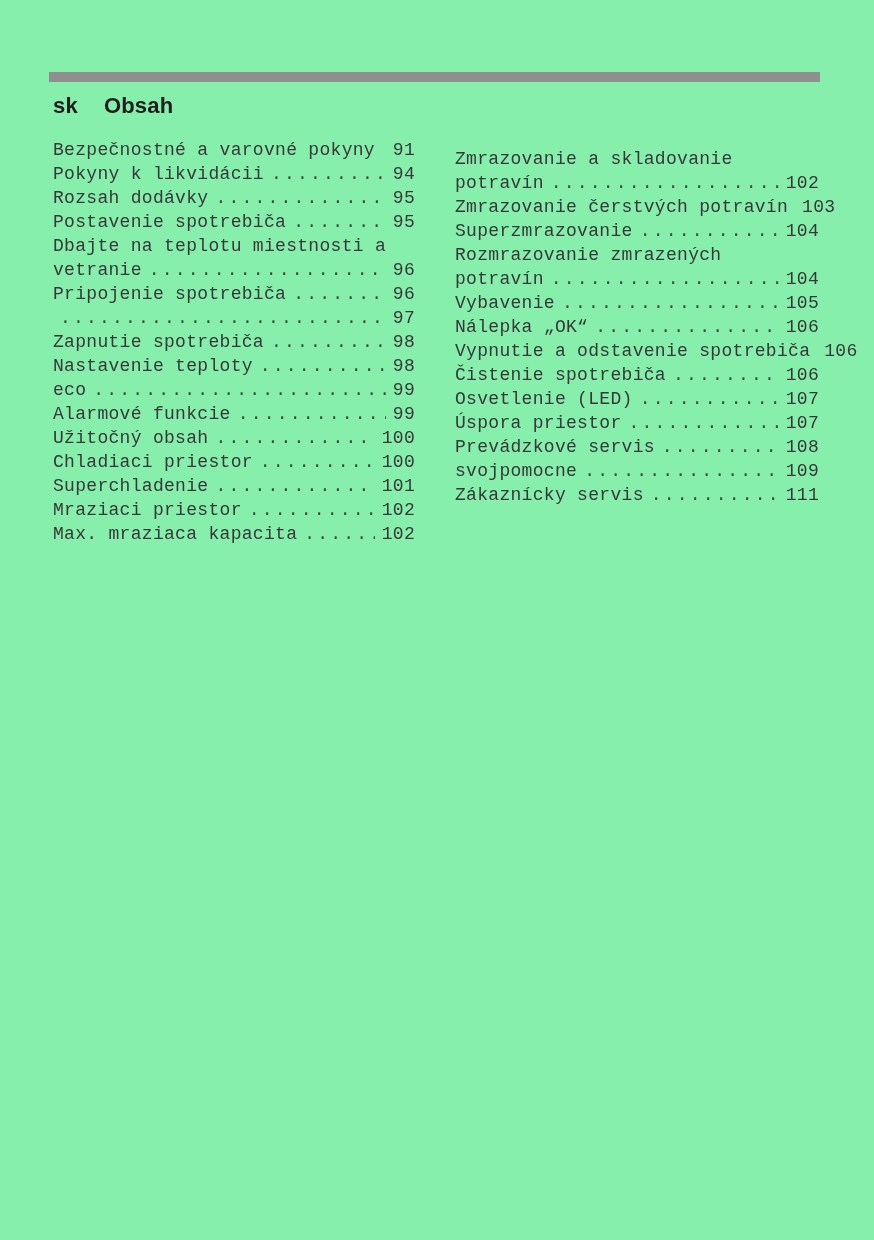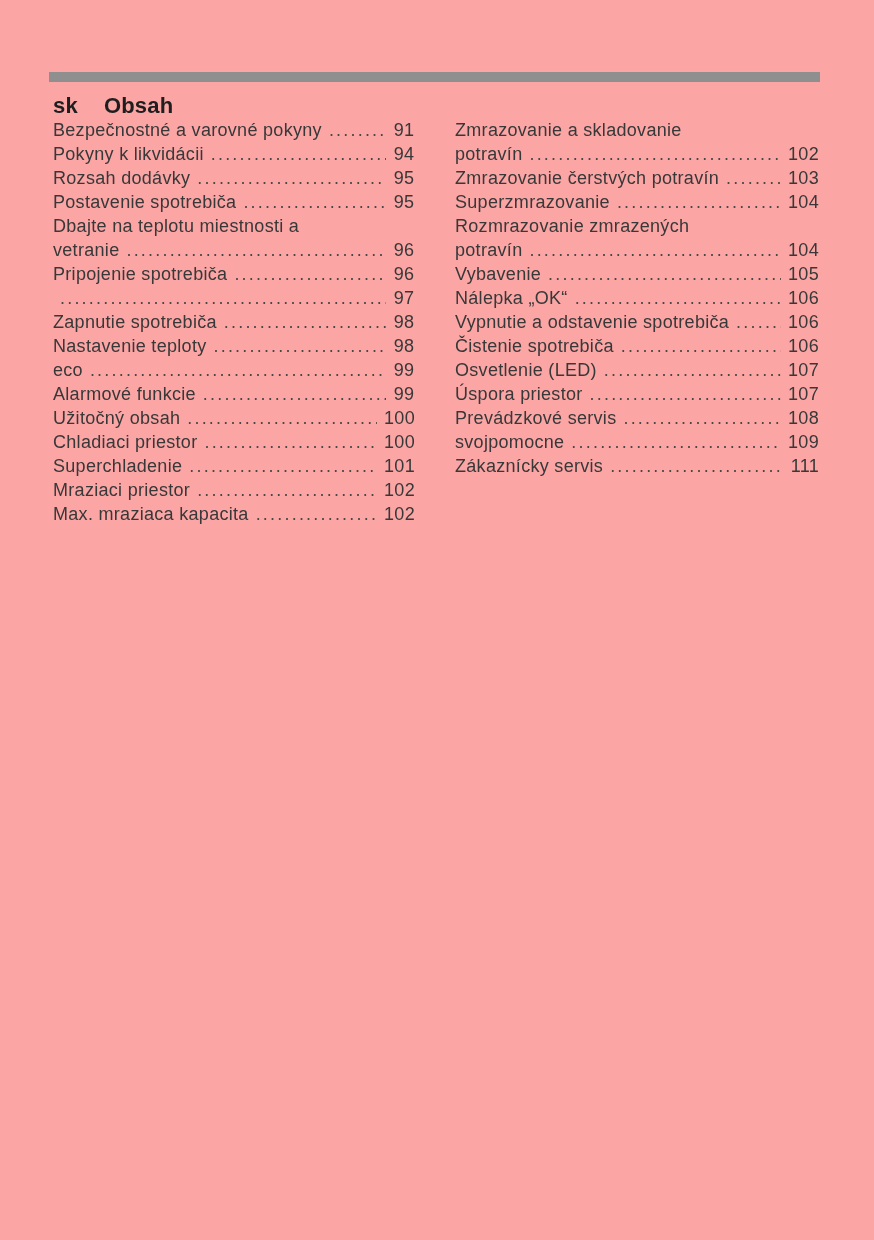--- a/index.html
+++ b/index.html
@@ -4,21 +4,21 @@
 <style>
   html, body {
     margin: 0;
     padding: 0;
     background: #ffffff;
   }
   .page {
     position: relative;
     width: 874px;
     height: 1240px;
-    background: #fca5a5;
+    background: #86efac;
     font-family: "Liberation Sans", "DejaVu Sans", sans-serif;
     color: #383838;
     overflow: hidden;
   }
   .top-bar {
     position: absolute;
     left: 49px;
     top: 72px;
     width: 771px;
     height: 10px;
@@ -33,24 +33,25 @@
     color: #1e1e1e;
     letter-spacing: 0.2px;
     white-space: nowrap;
   }
   .heading .lang {
     display: inline-block;
     margin-right: 26px;
   }
   .toc-col {
     position: absolute;
-    top: 120px;
+    top: 140px;
+    font-family: Liberation Mono, monospace;
   }
   .toc-col.left  { left: 53px;  width: 362px; }
-  .toc-col.right { left: 455px; width: 364px; }
+  .toc-col.right { left: 455px; width: 364px; margin-top: 9px; }
   .toc-row {
     display: flex;
     align-items: baseline;
     height: 24px;
     font-size: 18px;
     letter-spacing: 0.3px;
     white-space: nowrap;
     color: #383838;
   }
   .toc-label {

